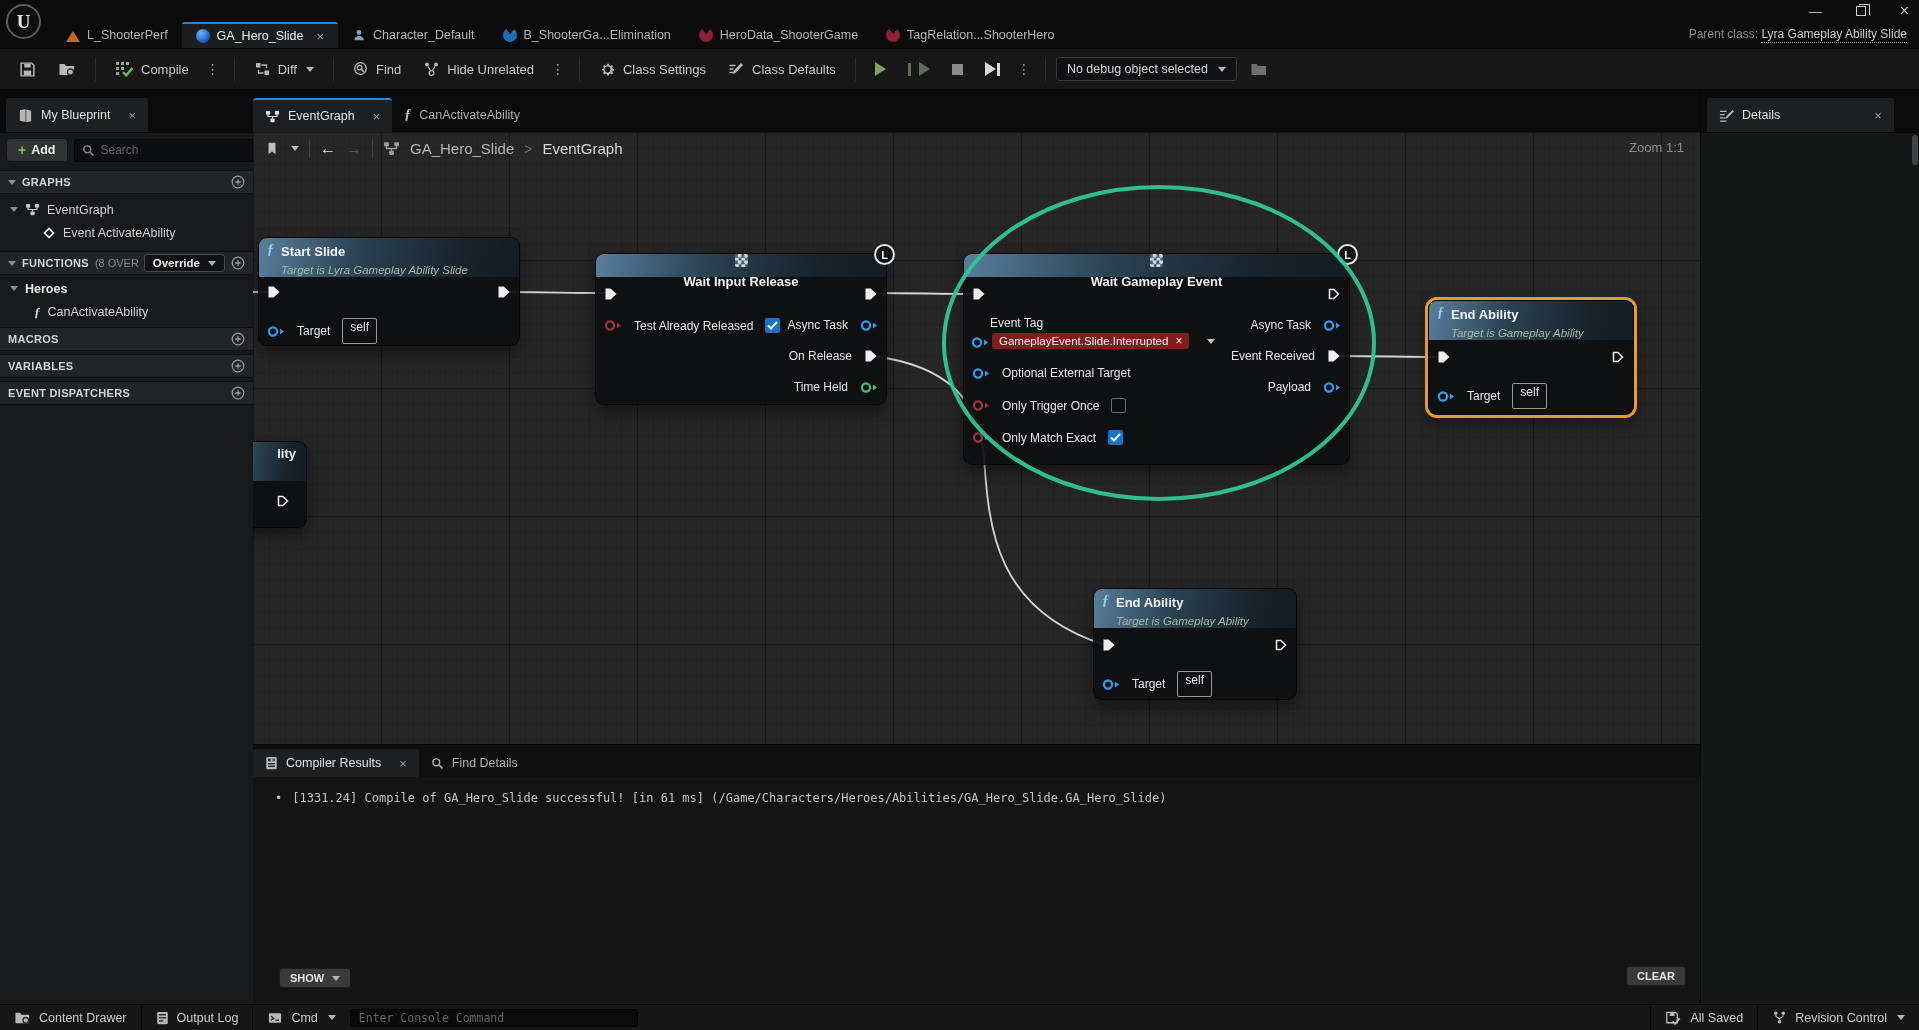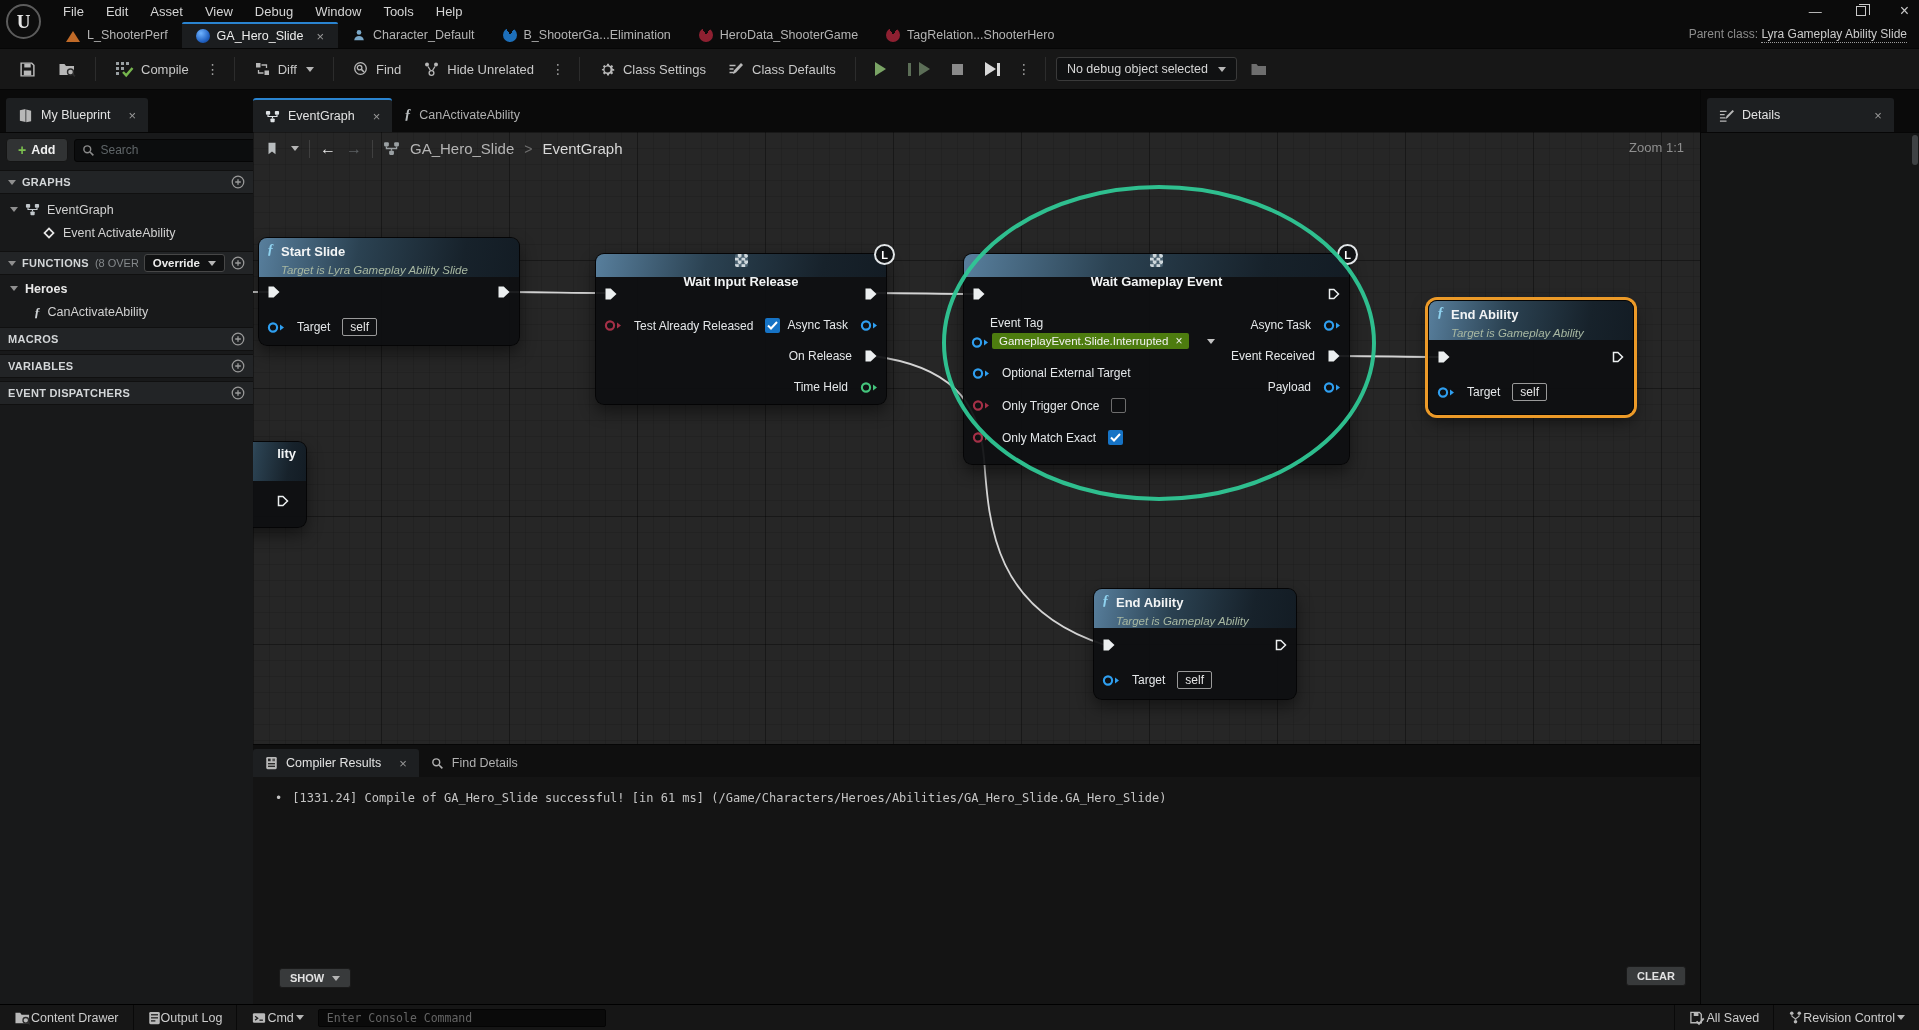--- a/index.html
+++ b/index.html
@@ -109,64 +109,54 @@
   .nh .fnico { color:#8fd2ef; font-size:14px; line-height:16px; flex:none; }
   .ntxt { line-height:1.15; }
   .ntitle { font-size:13px; font-weight:bold; color:#f2f4f5; white-space:nowrap; }
   .nsub { font-size:11.5px; font-style:italic; color:#a8b8a2; white-space:nowrap; }
   .checker { width:13px; height:13px; border-radius:2px; flex:none;
              background:repeating-conic-gradient(#cfd8dd 0% 25%, #49606f 0% 50%) 0 0/6.5px 6.5px; }
   .lbadge { position:absolute; right:-9px; top:-10px; width:21px; height:21px; border-radius:50%; background:#101214;
             border:2px solid #e2e6e8; color:#fff; font-size:11px; font-weight:bold; display:flex; align-items:center; justify-content:center; z-index:3; }
   .pinrow { position:absolute; display:flex; align-items:center; gap:12px; font-size:12px; color:#e4e7e9; white-space:nowrap; }
   .pabs { position:absolute; }
-  .selfbox { border:1px solid #9a9a9a; border-radius:2px; background:#101113; padding:0 7px; height:18px; line-height:16px; font-size:12px; color:#e6e6e6; }
+  .selfbox { border:1px solid #9a9a9a; border-radius:2px; background:#101113; padding:0 7px; height:26px; line-height:16px; font-size:12px; color:#e6e6e6; }
   .cb { width:15px; height:15px; border-radius:2px; display:inline-flex; align-items:center; justify-content:center; }
   .cb.on { background:#1673c5; }
   .cb.off { background:#0d0e10; border:1px solid #6d6d6d; }
-  .chip { display:inline-flex; align-items:center; gap:7px; background:#4d7c0f; border-radius:2px; padding:1px 7px; font-size:11.5px; color:#f2f2f2; }
+  .chip { display:inline-flex; align-items:center; gap:7px; background:#7f1d1d; border-radius:2px; padding:1px 7px; font-size:11.5px; color:#f2f2f2; }
   .chip .x { font-size:12px; color:#efefef; cursor:pointer; }
   .chip-caret { width:0; height:0; border-left:4px solid transparent; border-right:4px solid transparent; border-top:5px solid #c3c3c3; margin-left:6px; }
 
   
   .bottom-panel { position:absolute; left:0; top:654px; width:1447px; height:260px; background:#141414; border-top:1px solid #060606; }
   .bp-tabs { height:32px; display:flex; align-items:flex-end; background:#0f0f0f; }
   .bp-msg { display:flex; gap:10px; padding:14px 0 0 22px; font-family:"DejaVu Sans Mono","Liberation Mono",monospace; font-size:12px; color:#c4c4c4; }
   .show-btn, .clear-btn { position:absolute; display:flex; align-items:center; gap:6px; background:#383a3b; border:1px solid #1a1a1a; border-radius:3px; color:#e3e3e3; font-size:11px; font-weight:bold; padding:3px 10px; cursor:pointer; }
   .show-btn { left:26px; bottom:16px; }
   .clear-btn { right:14px; bottom:18px; }
 
   
   .statusbar { position:absolute; left:0; top:1004px; width:1919px; height:26px; background:#161616; border-top:1px solid #000; display:flex; align-items:center; font-size:12.5px; color:#cdcdcd; }
-  .sb-item { display:flex; align-items:center; padding:0 14px; height:100%; cursor:pointer; }
+  .sb-item { display:flex; align-items:center; gap:8px; padding:0 14px; height:100%; cursor:pointer; }
   .sb-sep { width:1px; height:100%; background:#090909; }
   .console-input { width:288px; height:18px; background:#0a0a0a; border:1px solid #040404; border-radius:2px; color:#bdbdbd;
                    font-family:"DejaVu Sans Mono","Liberation Mono",monospace; font-size:11.5px; padding:0 8px; outline:none; }
   .console-input::placeholder { color:#656565; }
   .sb-right { margin-left:auto; display:flex; align-items:center; height:100%; }
 </style>
 </head>
 <body>
 
 <div class="app">
 
   <div class="titlebar">
     <div class="ue-logo">
         <span>U</span>
       </div>
-    <div class="menu">
-      <span class="menu-item">File</span>
-      <span class="menu-item">Edit</span>
-      <span class="menu-item">Asset</span>
-      <span class="menu-item">View</span>
-      <span class="menu-item">Debug</span>
-      <span class="menu-item">Window</span>
-      <span class="menu-item">Tools</span>
-      <span class="menu-item">Help</span>
-    </div>
     <div class="win-btns">
       <span>—</span>
       <span class="win-box"></span>
       <span style="font-size:16px">×</span>
     </div>
   </div>
 
   <div class="tabbar">
     <div class="atab">
       <span class="tab-ico ico-level"></span>

